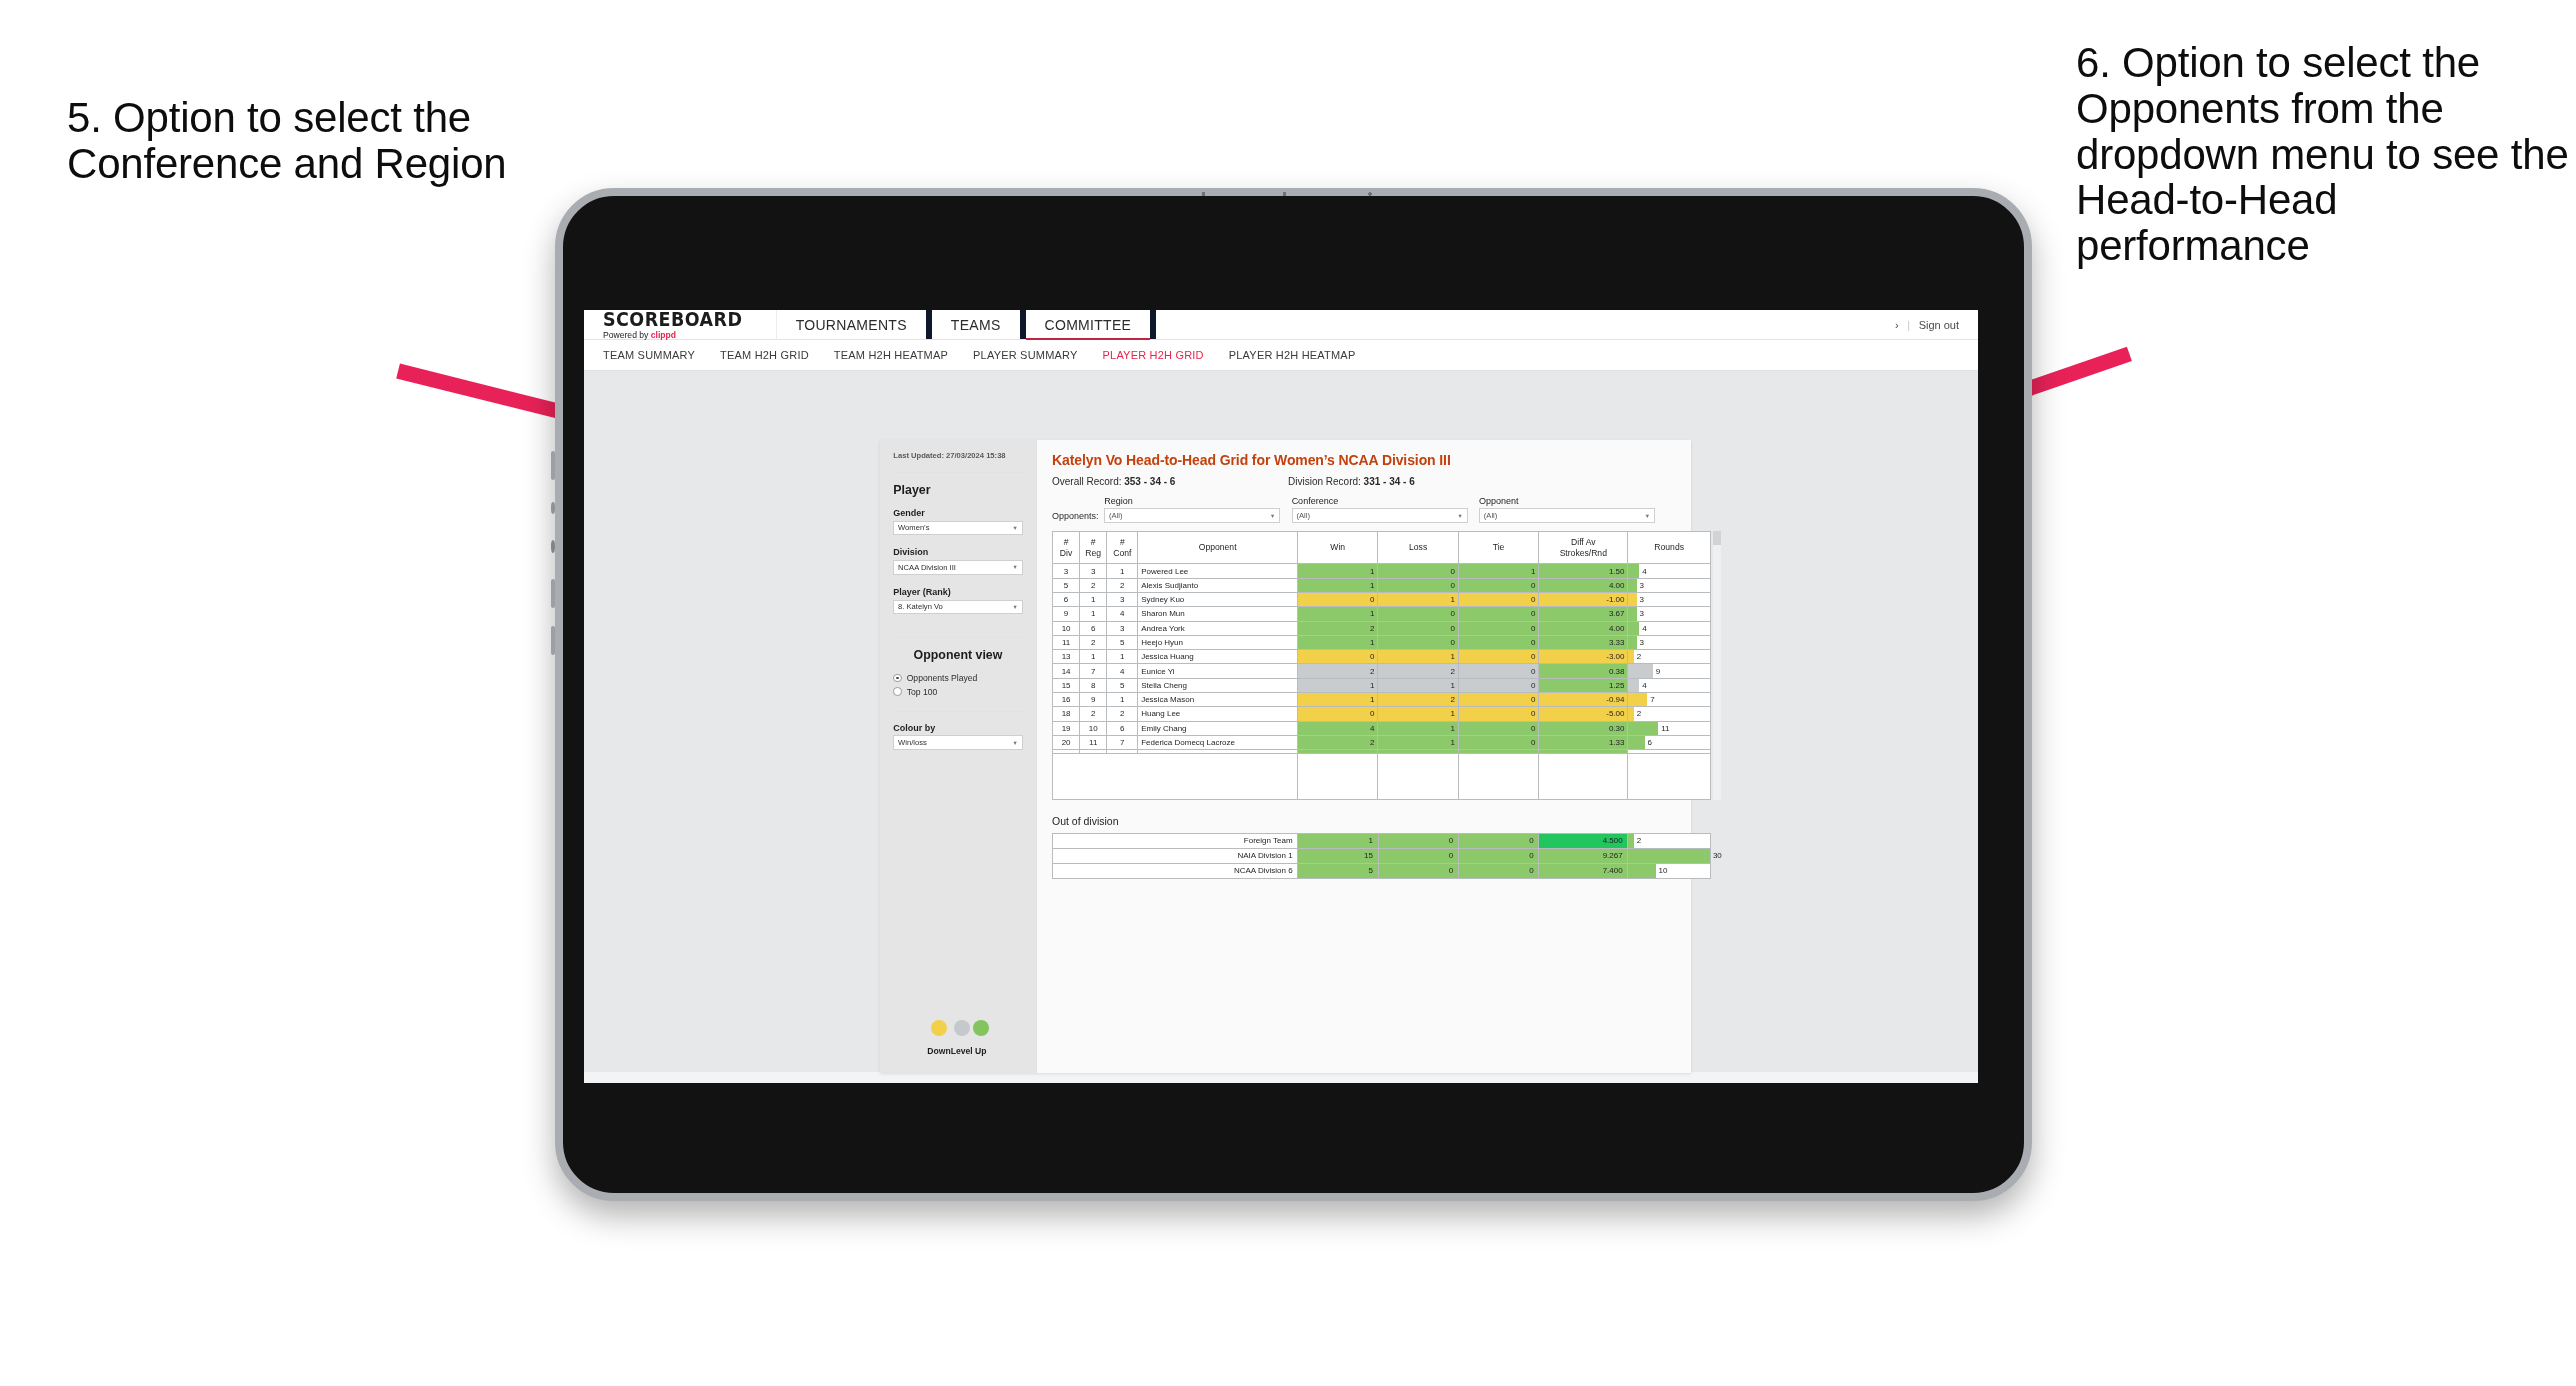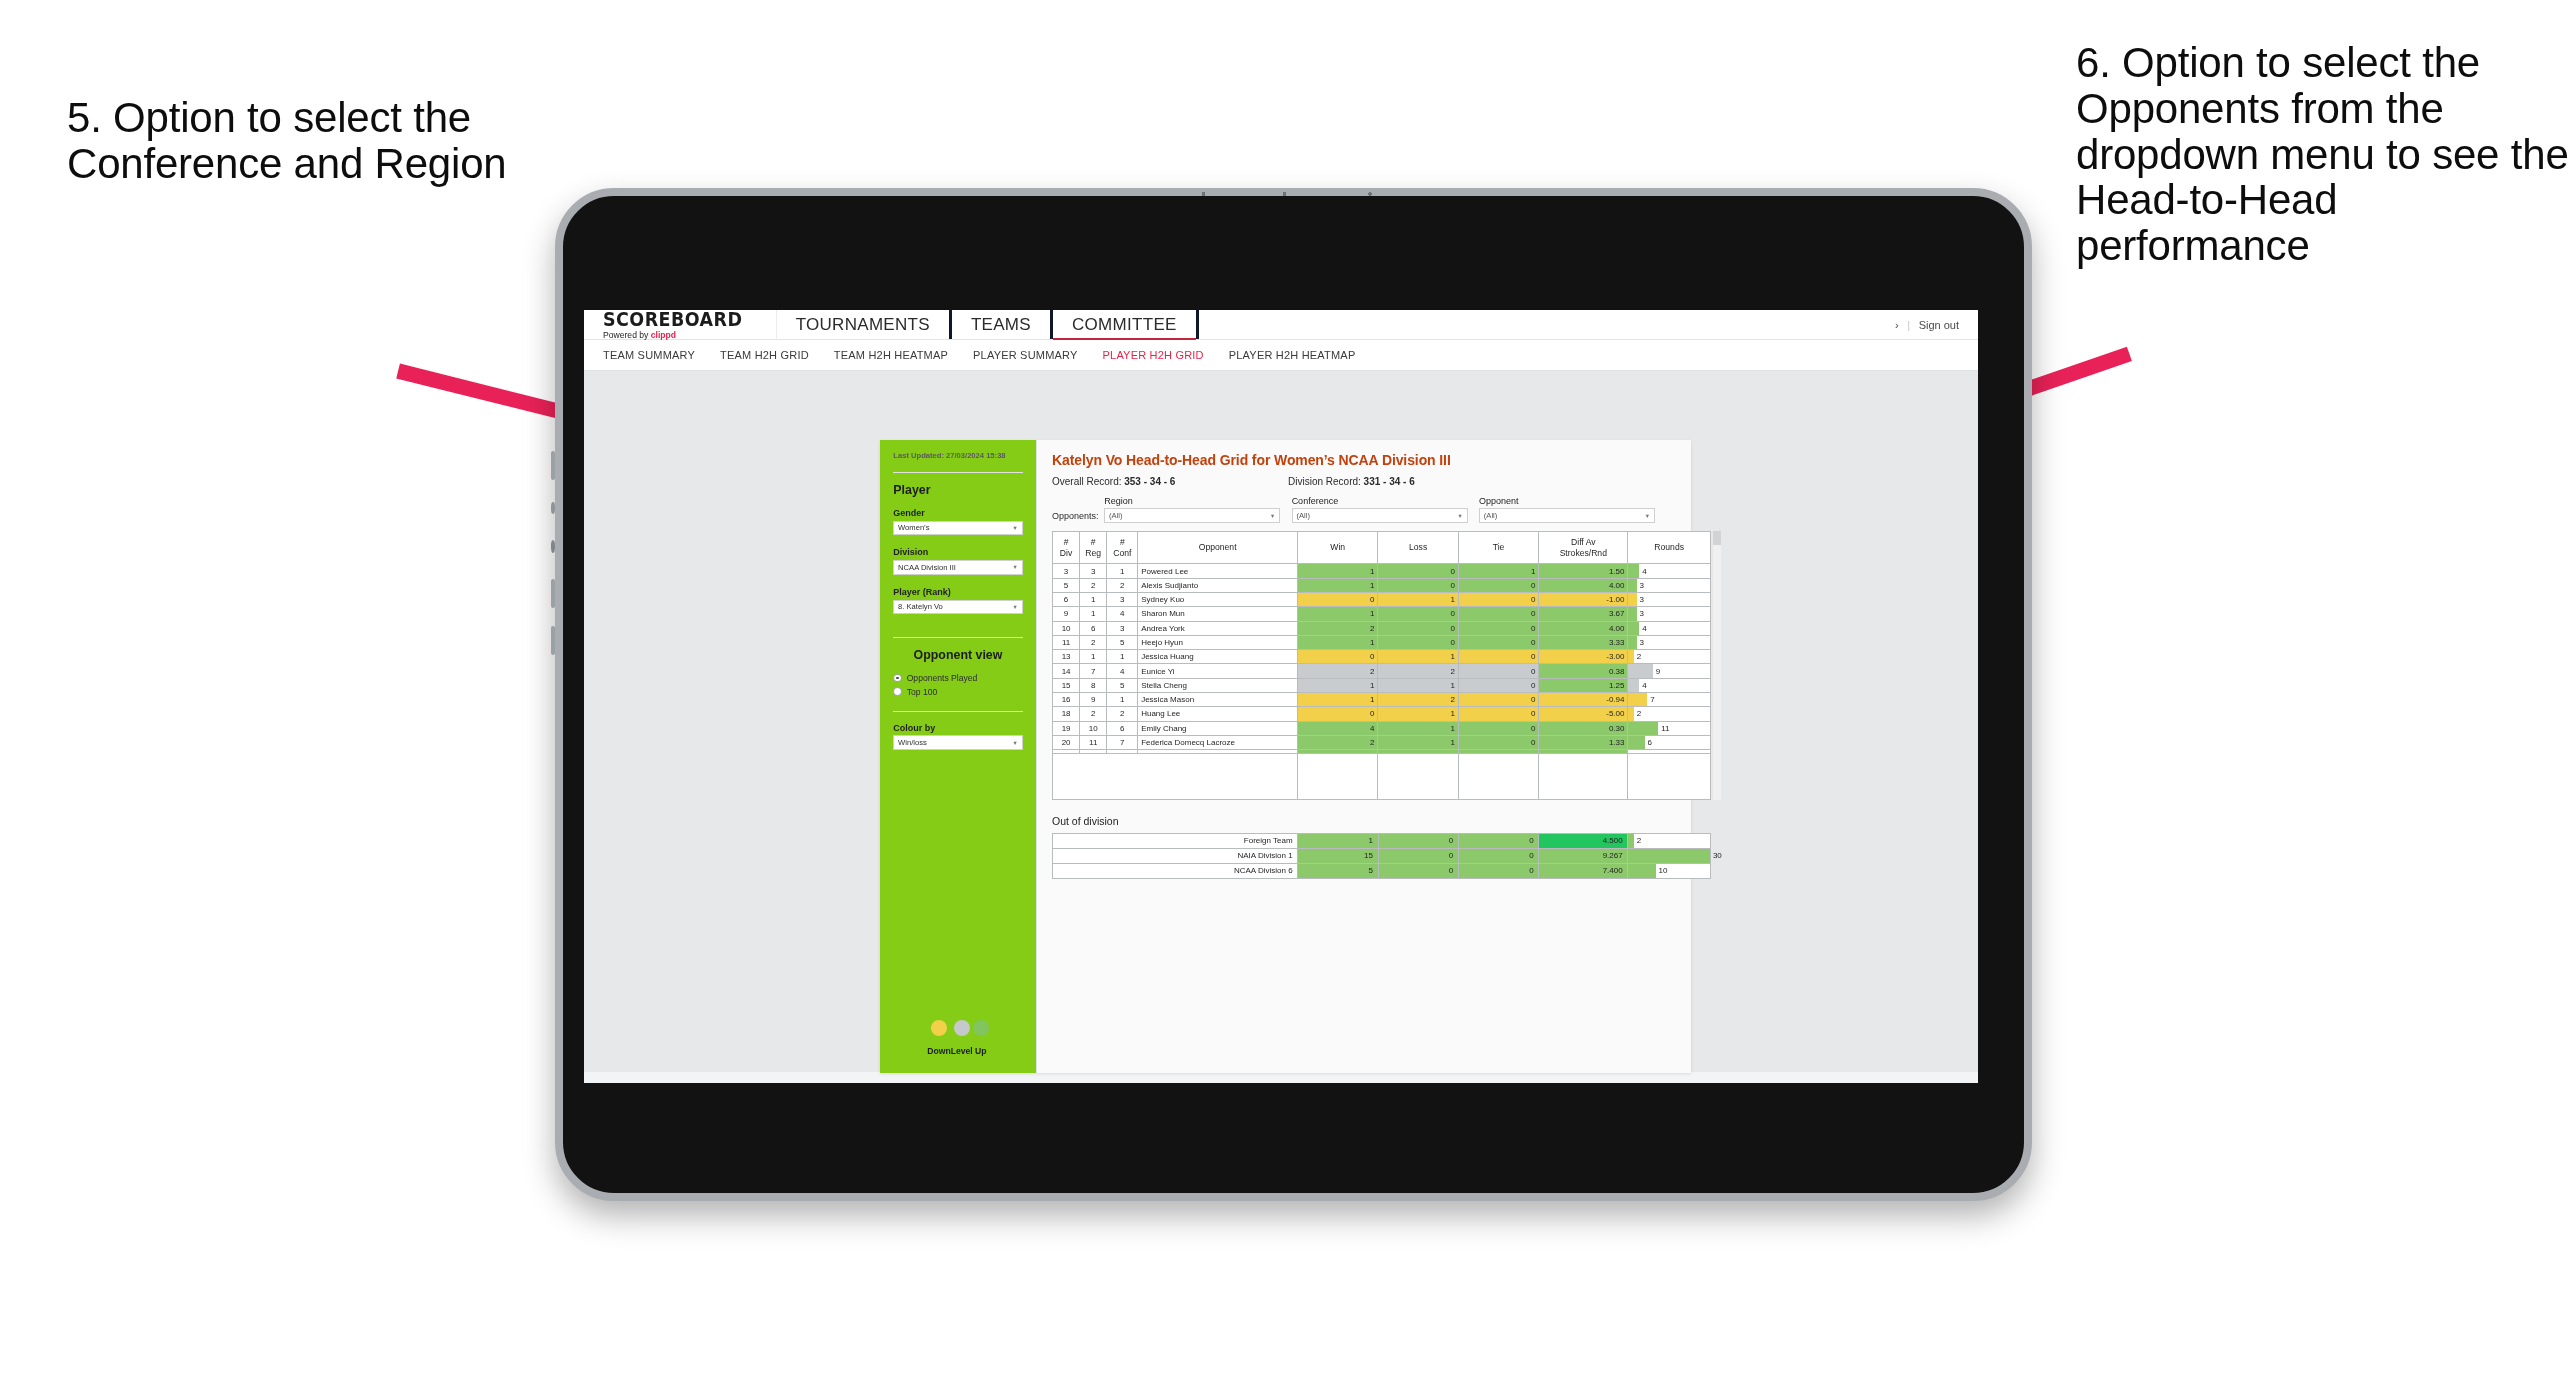--- a/index.html
+++ b/index.html
@@ -72,22 +72,22 @@
   .logo-main {
     font-family:"DejaVu Sans", sans-serif;
     font-weight:700; font-size:19px; letter-spacing:0.5px;
     color:#1c1c1c; line-height:1;
     transform: scaleX(0.92); transform-origin: left center;
   }
   .logo-sub { font-size:8.6px; color:#1c1c1c; margin-top:1.9px; line-height:1; }
   .logo-sub b { color:#e8234a; font-weight:700; }
   .nav-item {
     display:flex; align-items:center; padding:0 19px;
-    font-size:17px; color:#2b2b2b; letter-spacing:0.3px;
-    border-right:3px solid #0f172a; cursor:pointer;
+    font-size:14px; color:#2b2b2b; letter-spacing:0.3px;
+    border-right:6px solid #0f172a; cursor:pointer;
     position:relative;
   }
   .nav-item.active::after {
     content:""; position:absolute; left:0; right:0; bottom:-1px; height:2.4px; background:#c2253f;
   }
   .hdr-right { margin-left:auto; display:flex; align-items:center; gap:8.6px; padding-right:19px;
                font-size:11px; color:#4a4a4a; }
   .hdr-right .divider { color:#c9c9c9; }
 
   
@@ -109,21 +109,21 @@
     background:#fafafa;
     box-shadow:0 1px 2.9px rgba(0,0,0,0.10);
     display:flex;
   }
 
   
   #sidebar {
     width: 157px; flex:0 0 157px;
     border-right:1px solid #e2e2e2;
     padding: 11.4px 13.3px 0 13.3px;
-    background:#84cc16;
+    background:#e5e5e5;
     display:flex; flex-direction:column;
   }
   .last-upd { font-size:7.6px; color:#5a5a5a; font-weight:700; line-height:1.3; }
   .hr { height:1px; background:#e2e2e2; margin:10.5px 0; }
   .sec-title { font-size:12.4px; font-weight:700; color:#1d1d1d; margin-bottom:10.5px; }
   .sec-title.center { text-align:center; }
   .fld-label { font-size:9px; font-weight:700; color:#1f1f1f; margin-bottom:2.9px; }
   .sel {
     height:14.3px; border:1px solid #cfcfcf; background:#fff;
     display:flex; align-items:center; justify-content:space-between;

